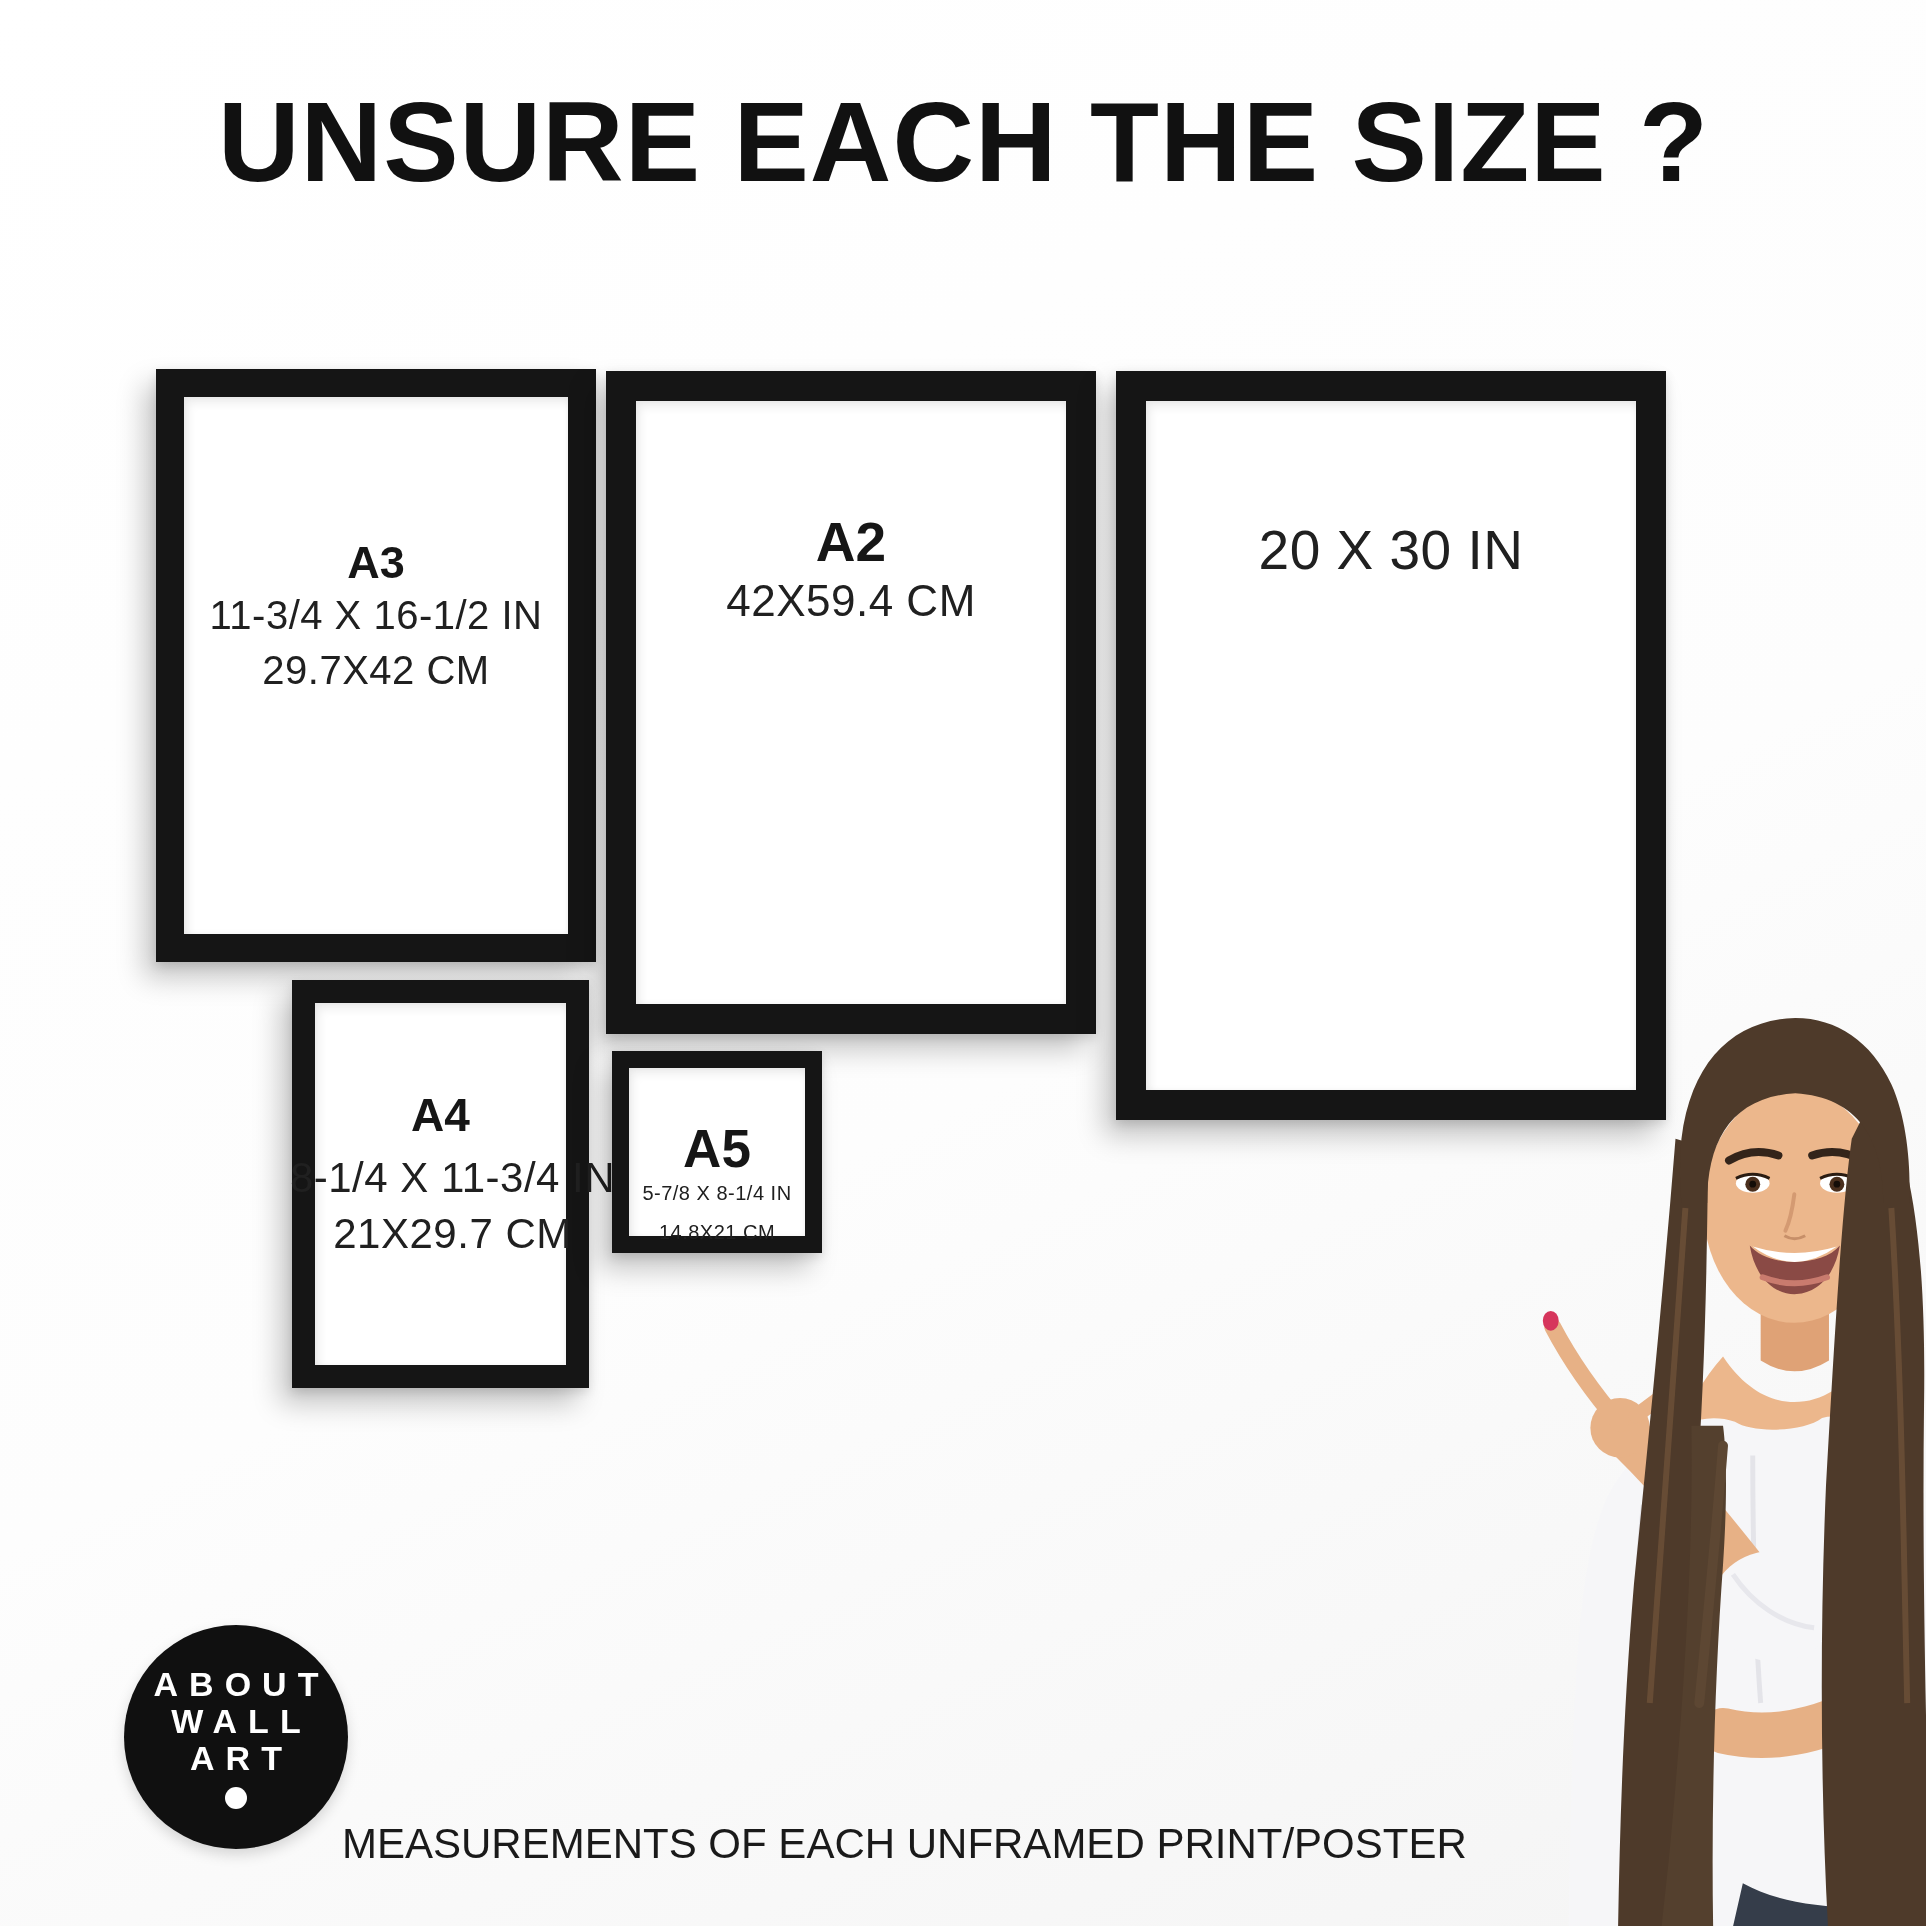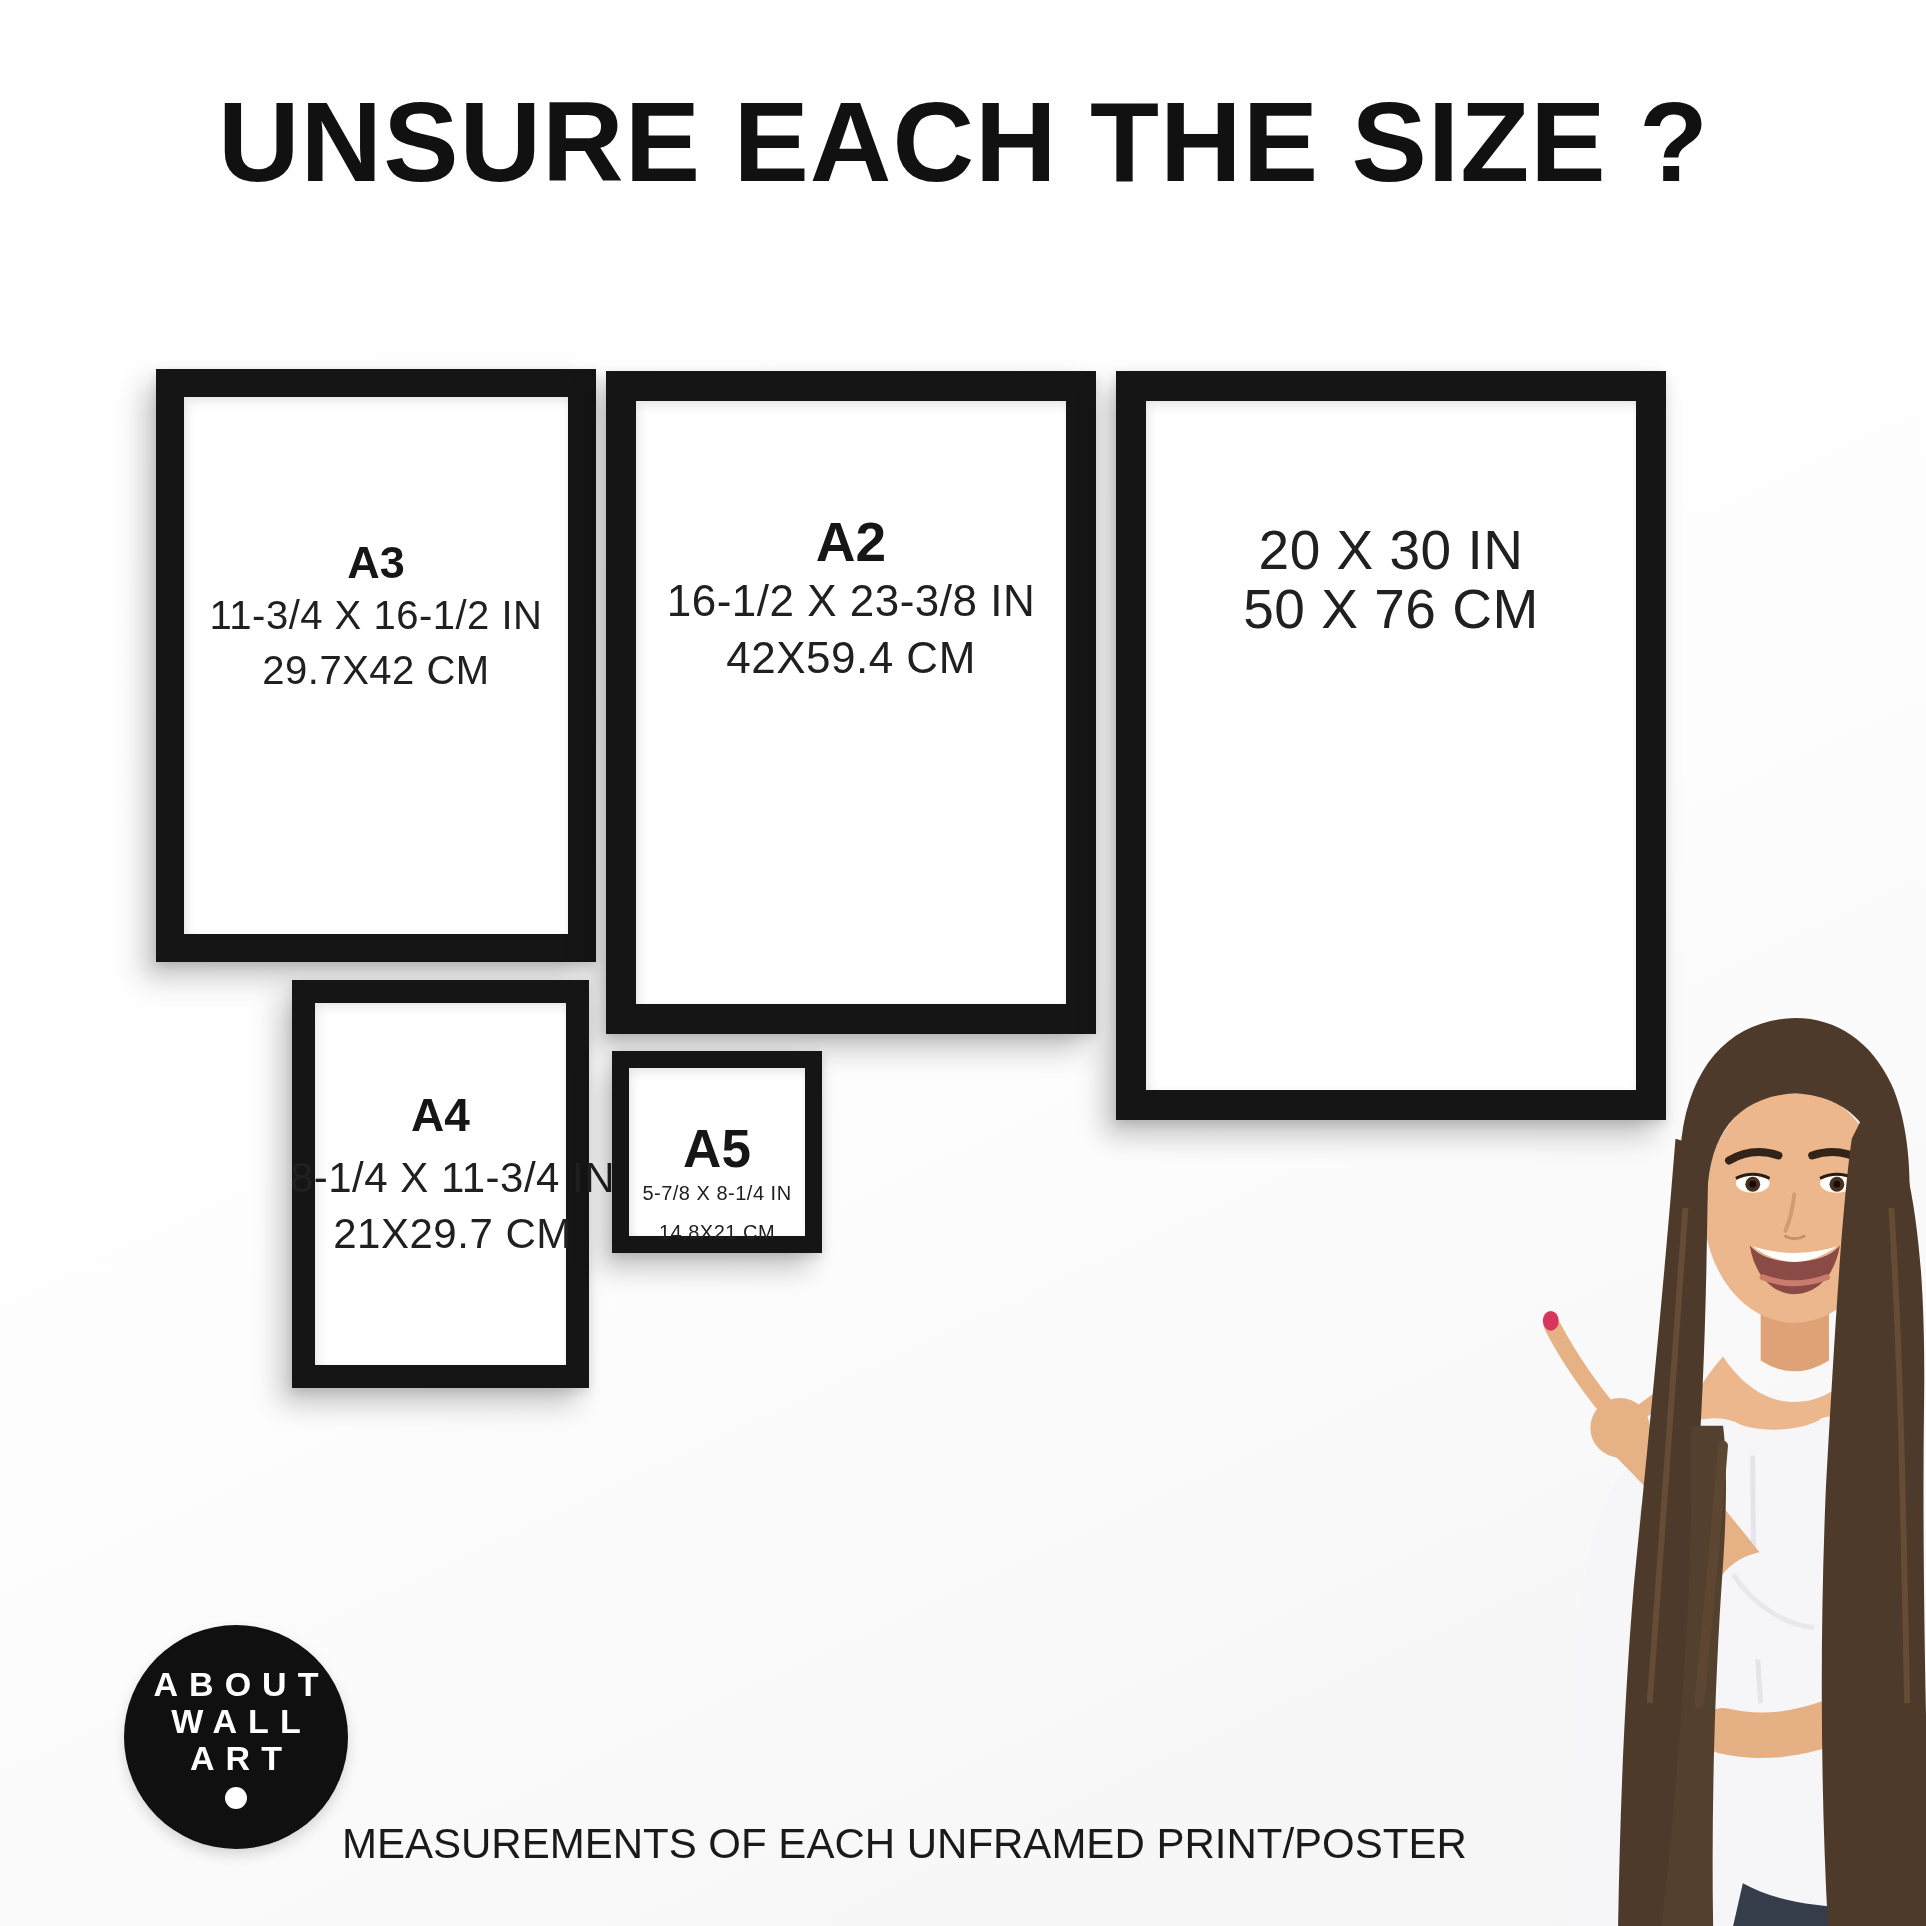--- a/index.html
+++ b/index.html
@@ -69,28 +69,26 @@
   <div class="title">UNSURE EACH THE SIZE ?</div>
 
   <div class="frame f-a3">
     <div class="label">A3</div>
     <div class="dim in">11-3/4 X 16-1/2 IN</div>
     <div class="dim cm">29.7X42 CM</div>
   </div>
 
   <div class="frame f-a2">
     <div class="label">A2</div>
-    <div class="dim in">16-1/2 X 23-3/8 IN</div>
     <div class="dim cm">42X59.4 CM</div>
   </div>
 
   <div class="frame f-2030">
 
     <div class="dim in">20 X 30 IN</div>
-    <div class="dim cm">50 X 76 CM</div>
   </div>
 
   <div class="frame f-a4">
     <div class="label">A4</div>
     <div class="dim in">8-1/4 X 11-3/4 IN</div>
     <div class="dim cm">21X29.7 CM</div>
   </div>
 
   <div class="frame f-a5">
     <div class="label">A5</div>

